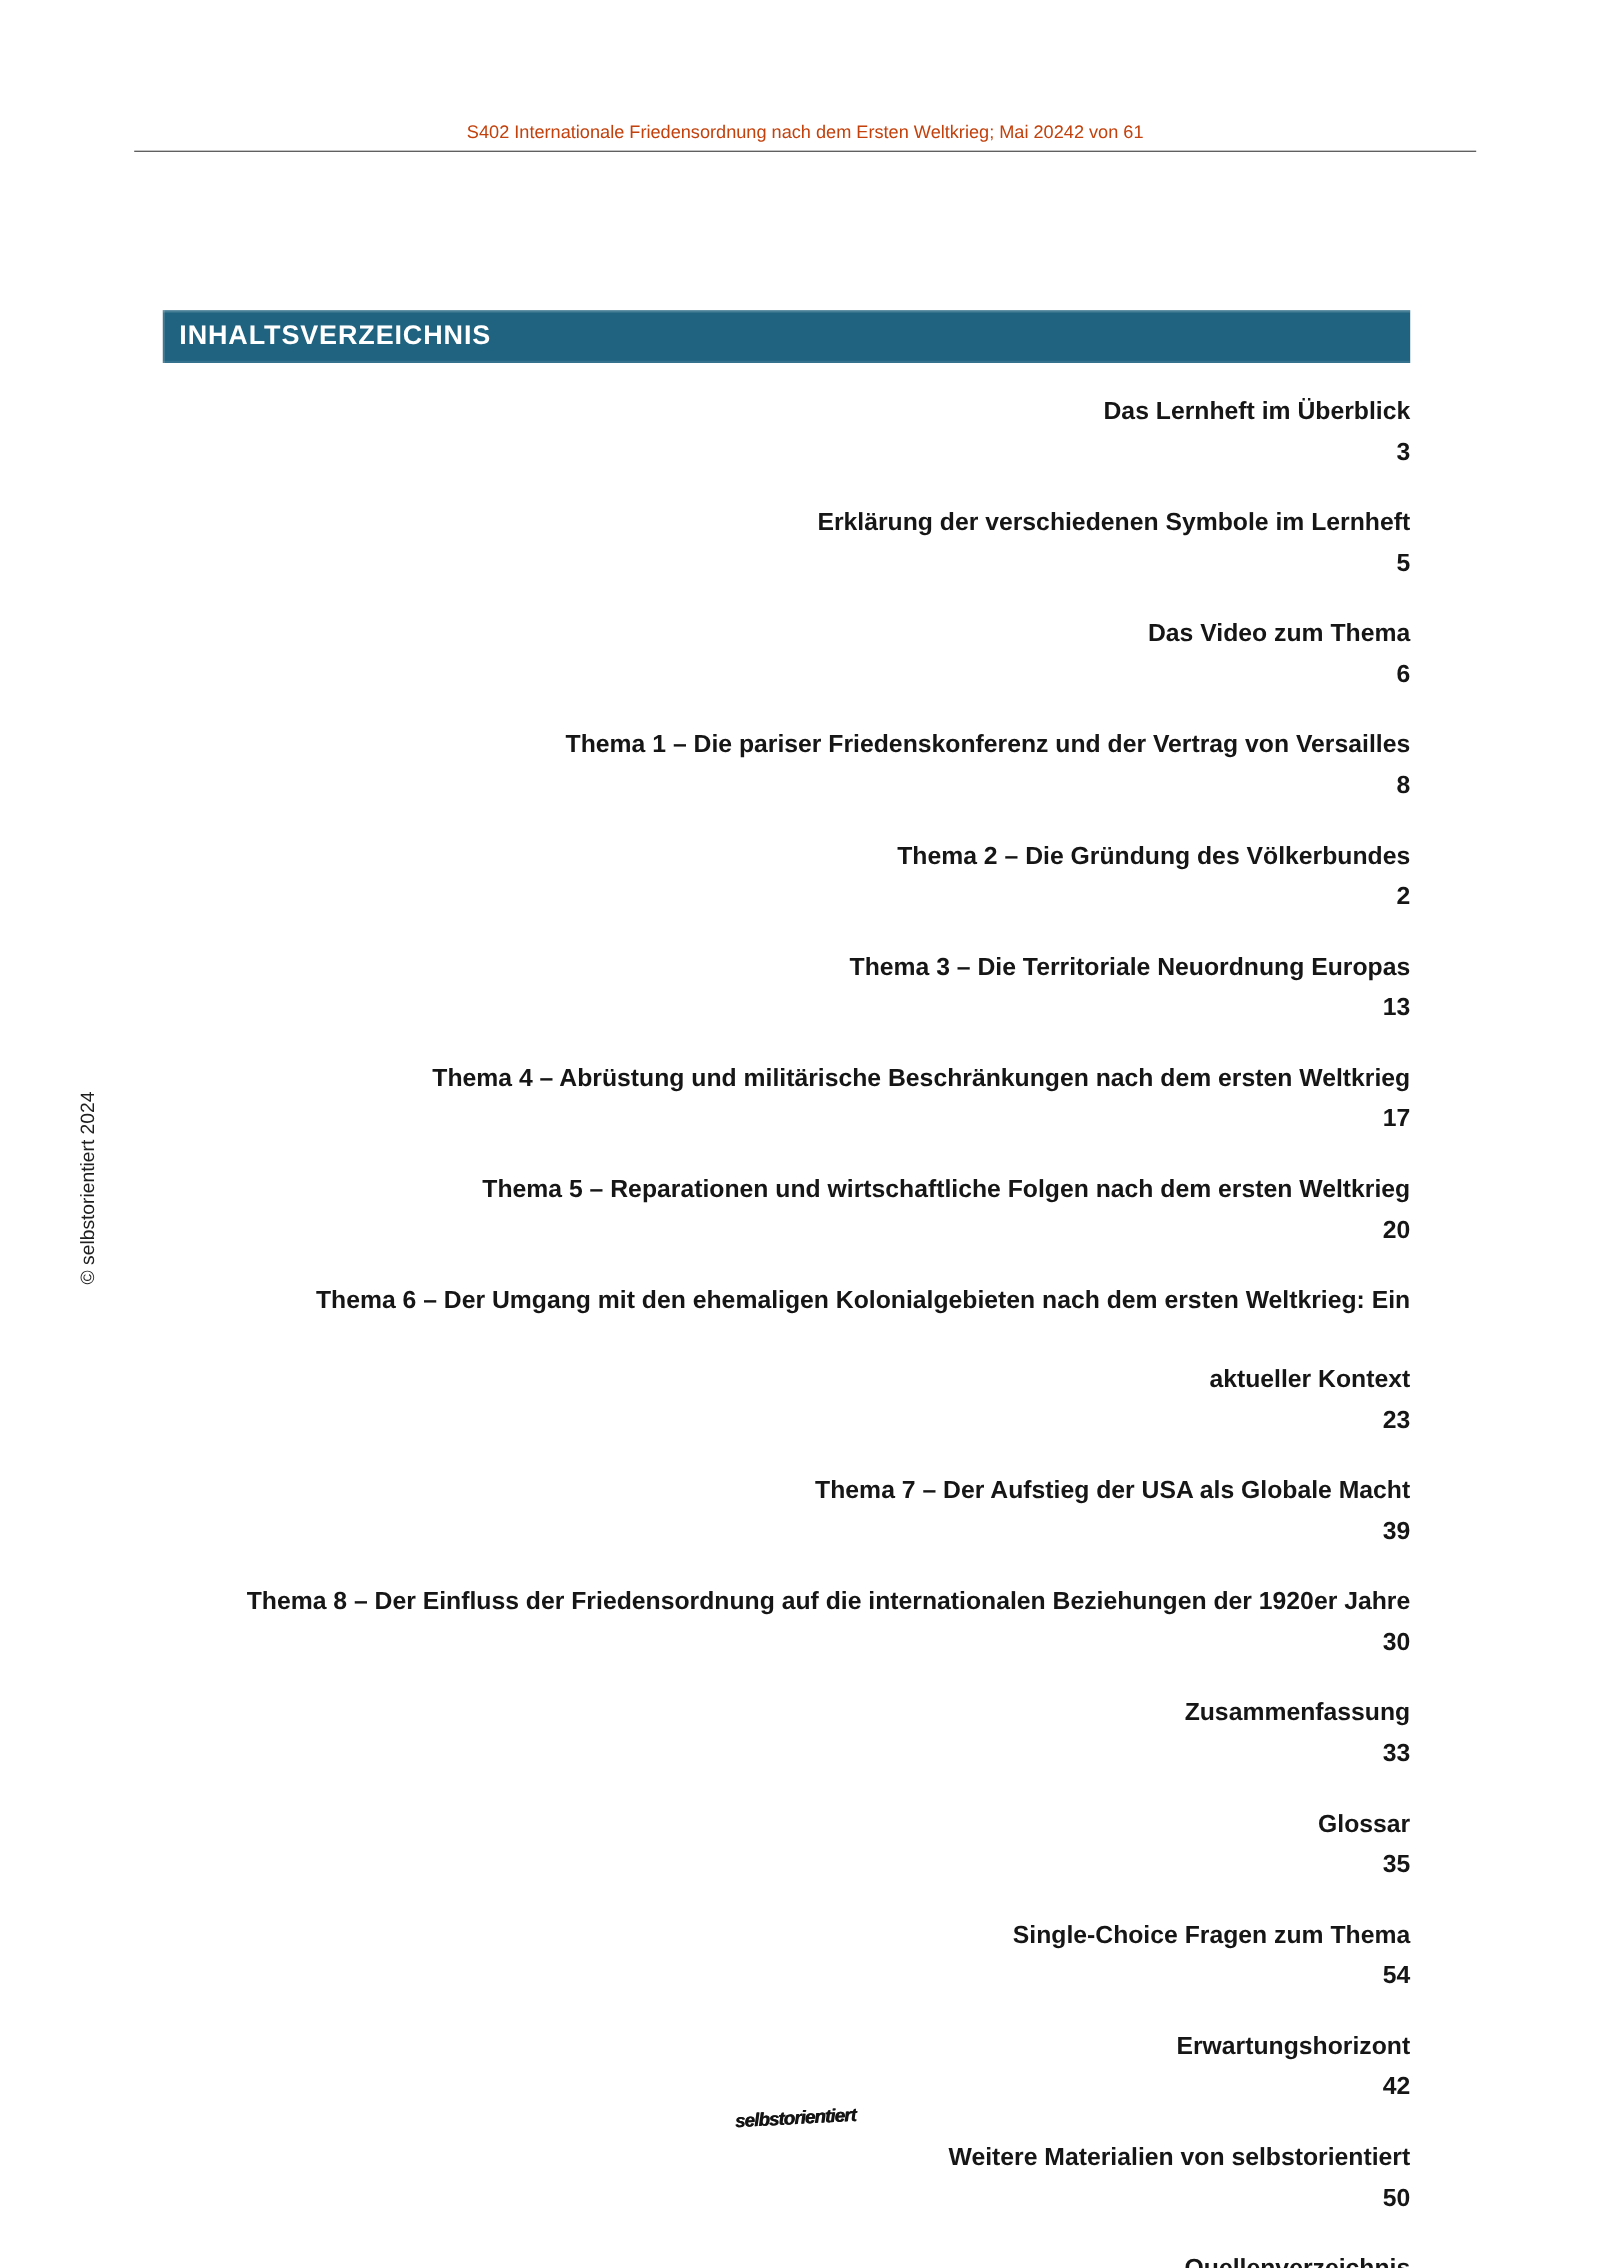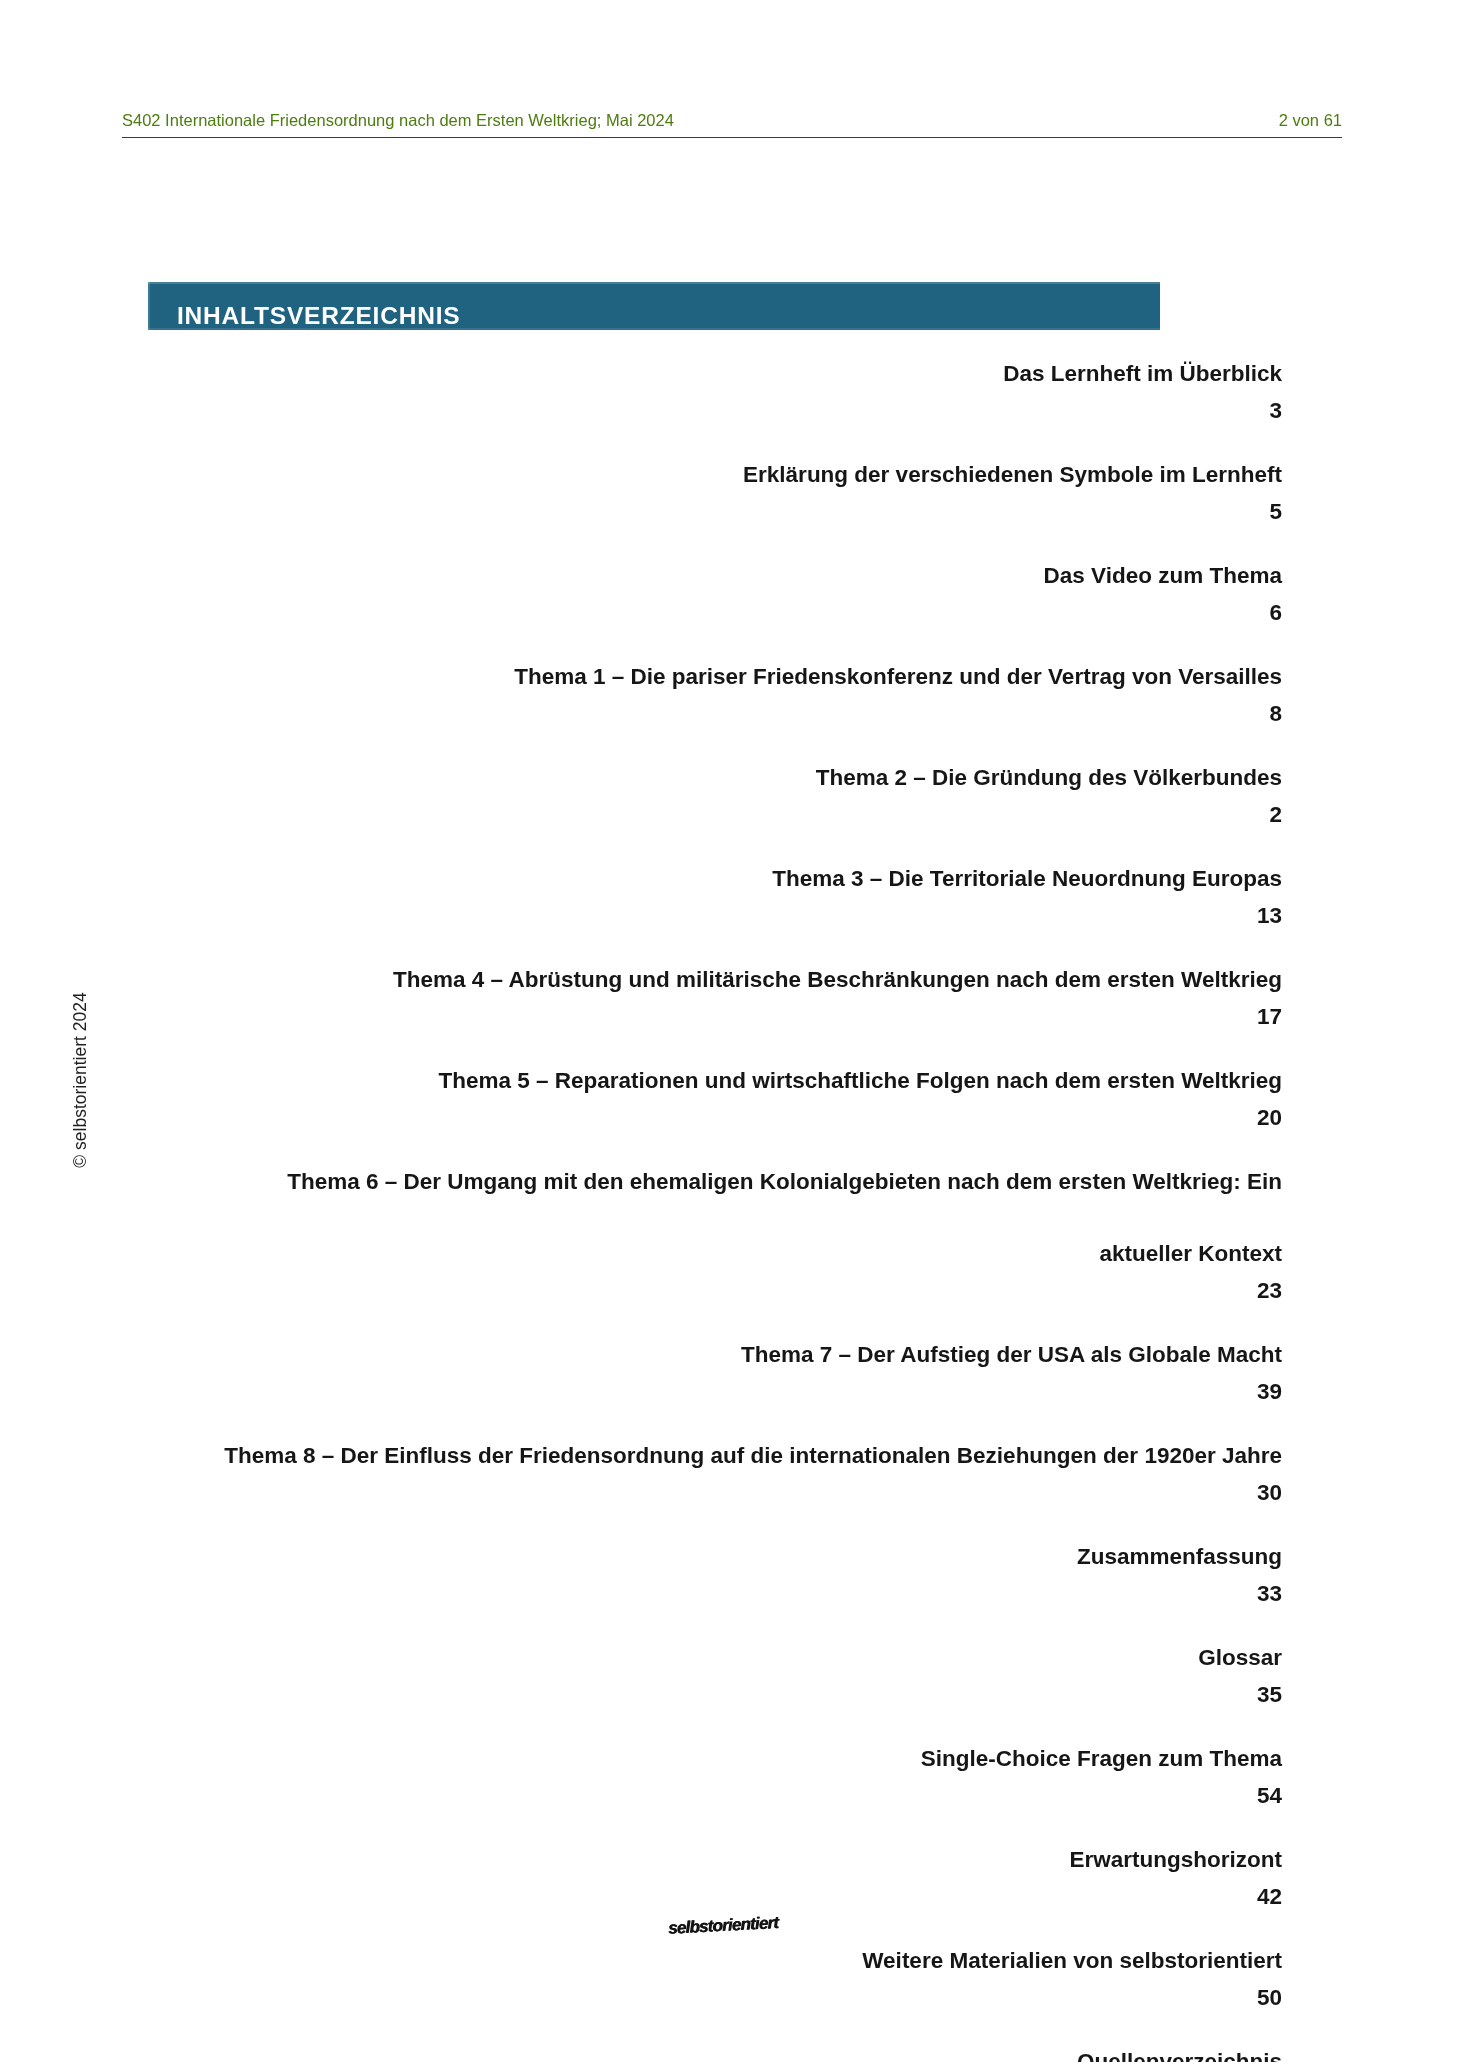--- a/index.html
+++ b/index.html
@@ -16,41 +16,41 @@
     color: #1a1a1a;
   }
 
   
   .page-header {
     position: absolute;
     left: 122px;
     right: 123px;
     top: 110px;
     display: flex;
-    justify-content: space-between;
+    justify-content: center;
     align-items: flex-end;
     font-size: 16.5px;
     line-height: 20px;
-    color: #4d7c0f;
+    color: #c2410c;
     padding-bottom: 7px;
     border-bottom: 1.5px solid #3a3a3a;
   }
 
   
   .toc-titlebar {
     position: absolute;
     left: 148px;
-    width: 1012px;
+    width: 1134px;
     top: 282px;
     height: 48px;
     background: #1F6380;
     box-sizing: border-box;
     display: flex;
-    align-items: flex-end;
-    padding-left: 29px;
+    align-items: center;
+    padding-left: 15px;
     box-shadow: inset 0 2px 0 rgba(255,255,255,0.18),
                 inset 2px 0 0 rgba(255,255,255,0.14),
                 inset 0 -2px 0 rgba(255,255,255,0.10);
   }
   .toc-titlebar .title-text {
     color: #ffffff;
     font-size: 24.5px;
     font-weight: bold;
     letter-spacing: 0.8px;
   }

